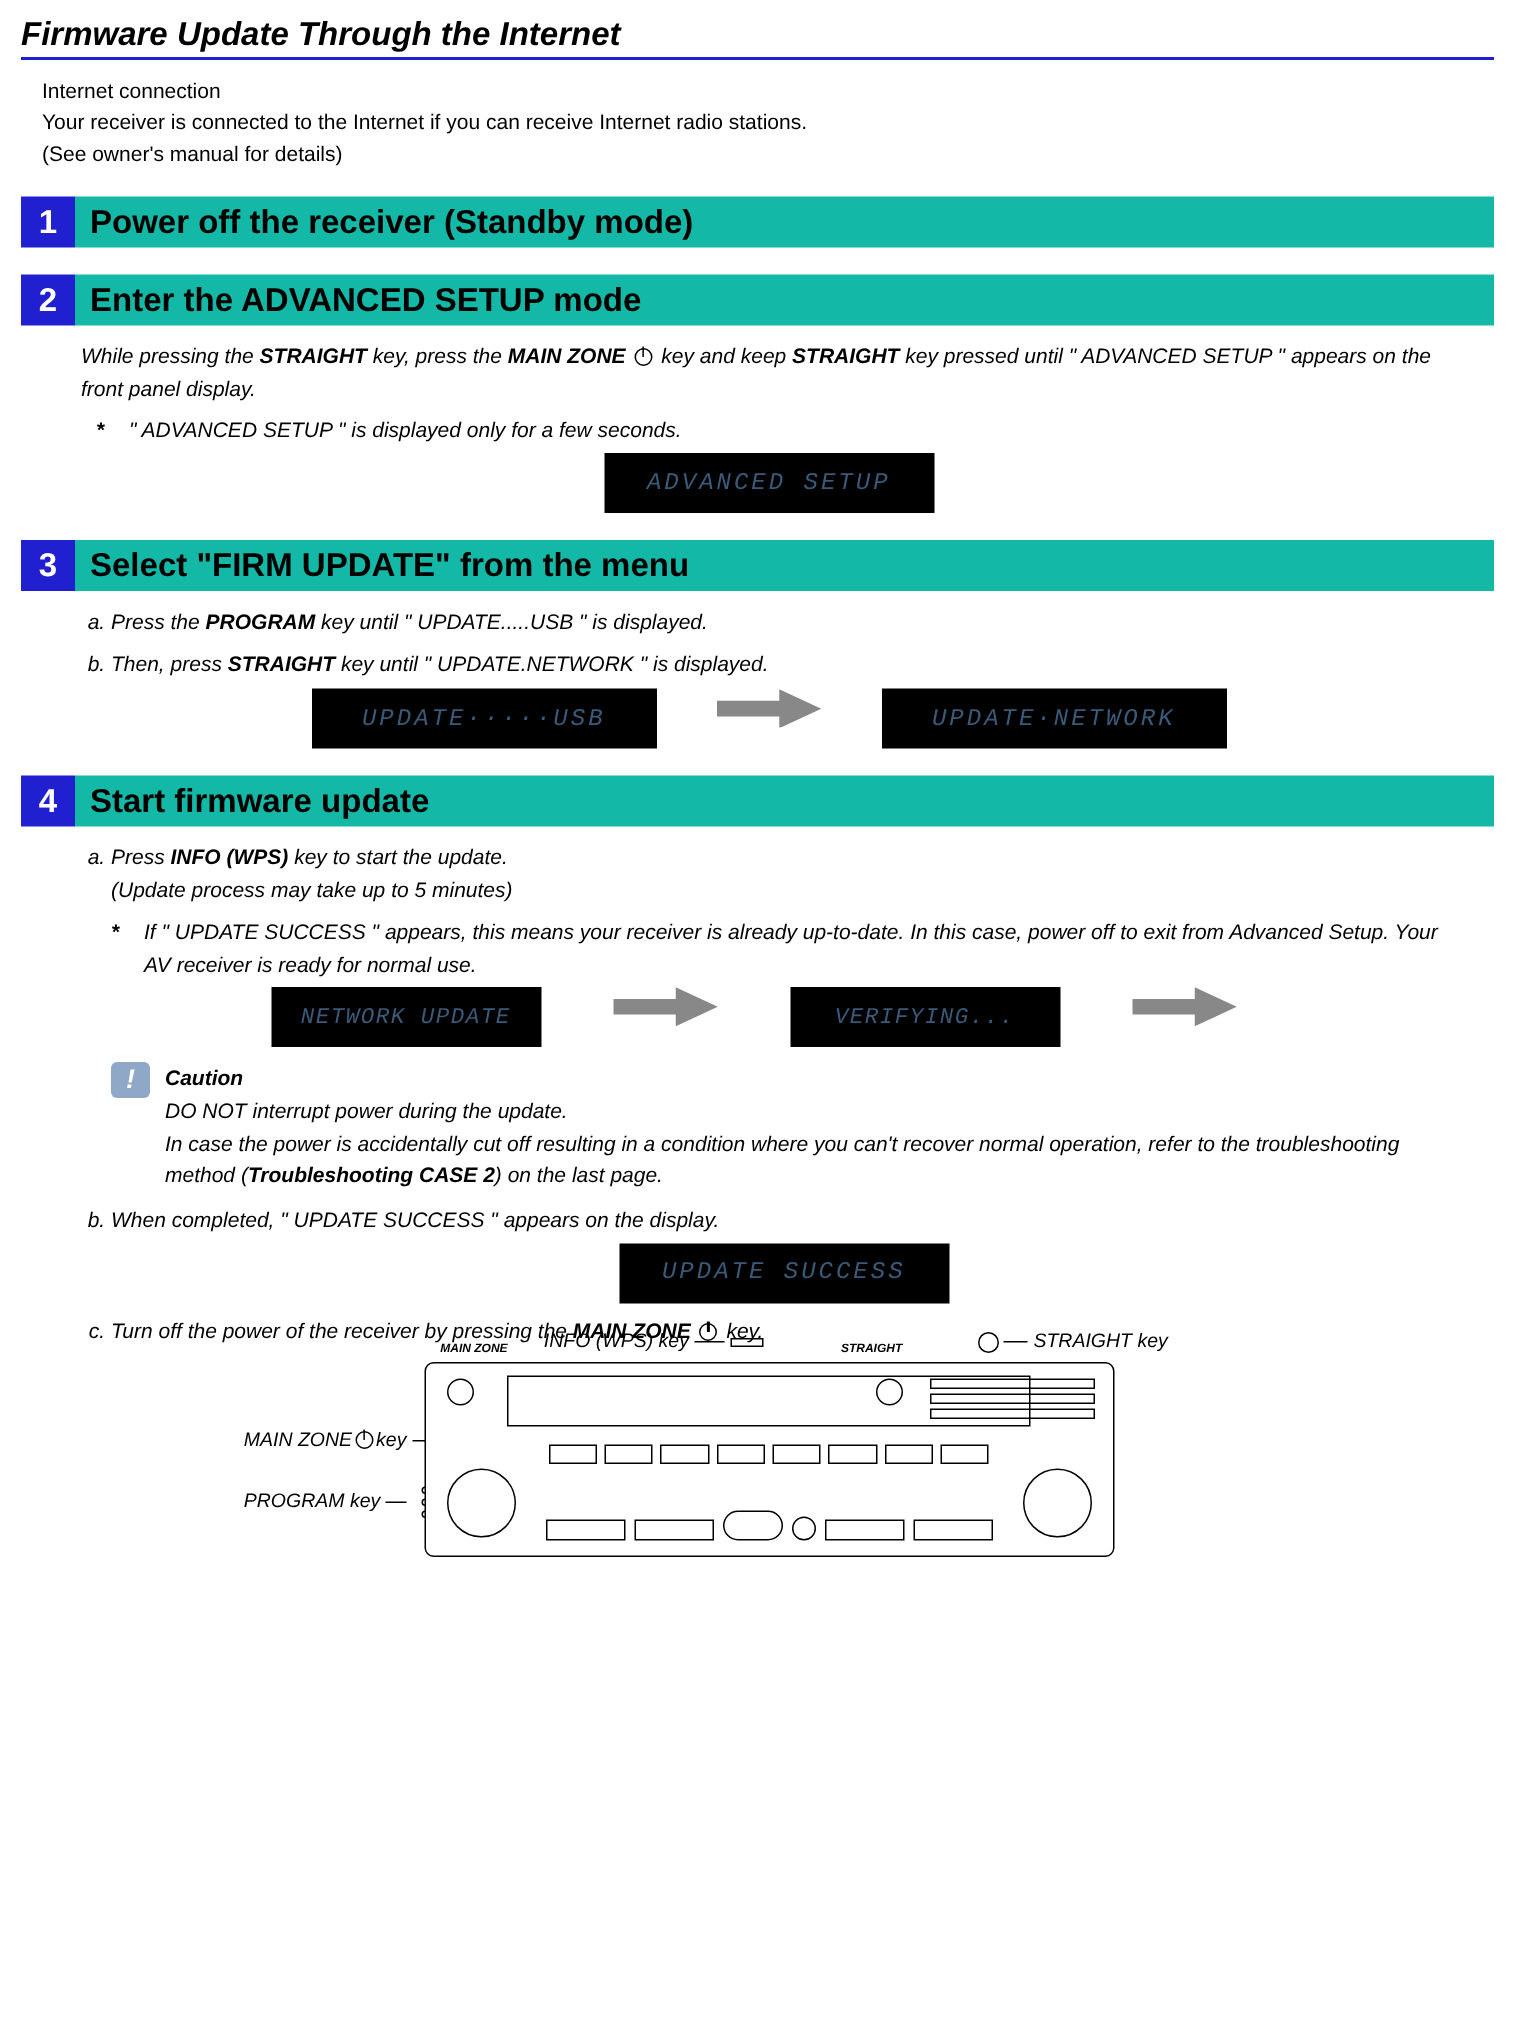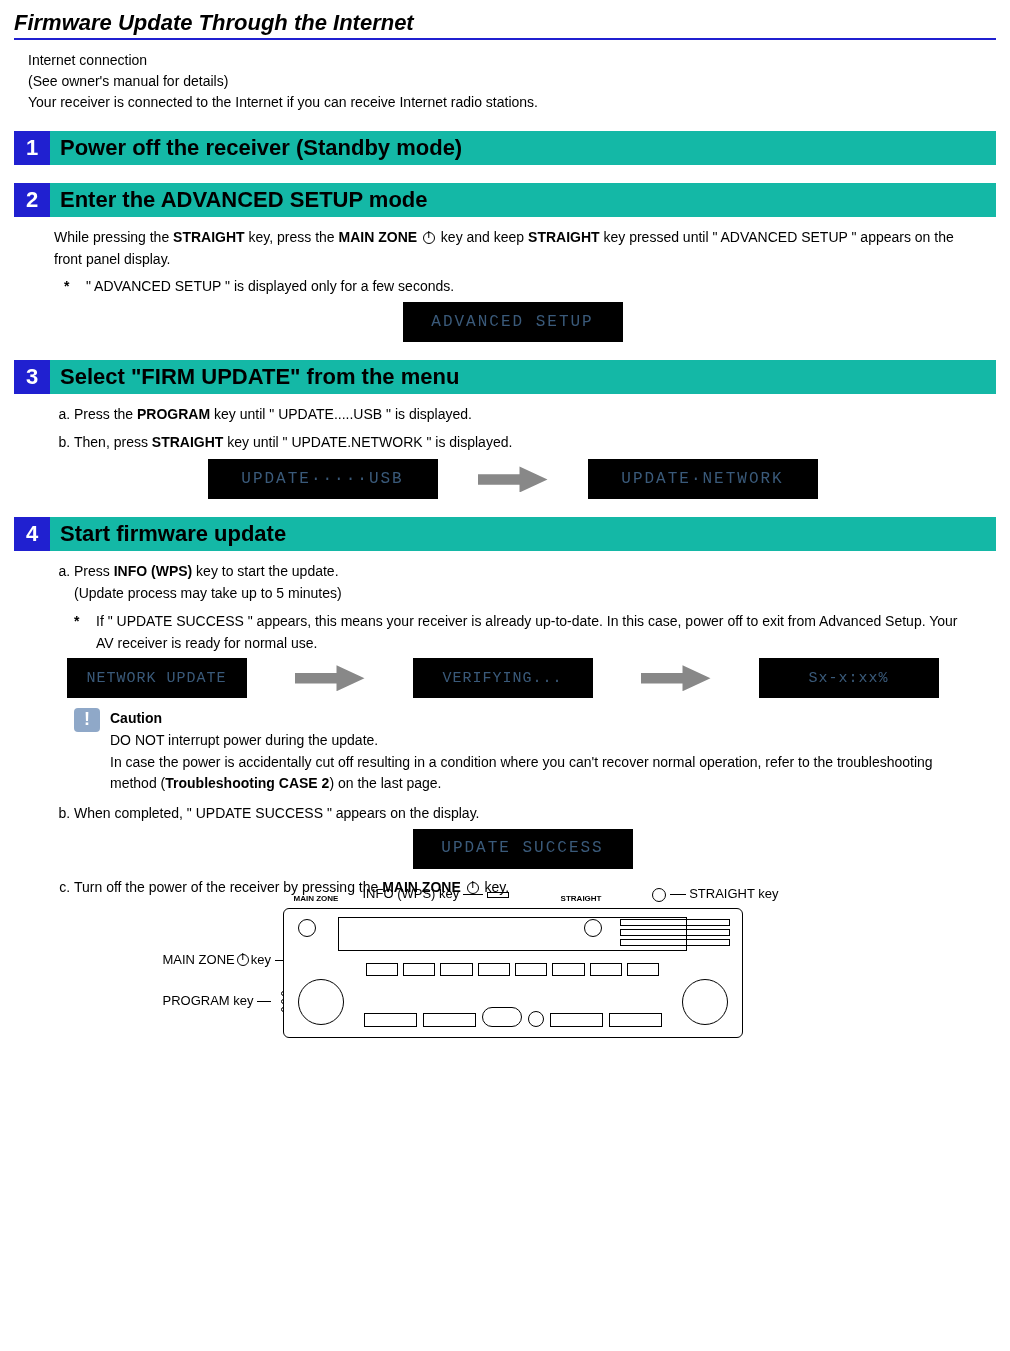--- a/index.html
+++ b/index.html
@@ -38,42 +38,42 @@
     justify-content: center;
     flex-shrink: 0;
   }
   .step-title {
     background: #14b8a6;
     flex: 1;
     font-size: 22px;
     font-weight: bold;
     padding: 4px 10px;
   }
-  .step-body { margin: 10px 25px 0 40px; line-height: 1.55; }
+  .step-body { margin: 10px 25px 0 40px; line-height: 1.55; font-style: italic; }
   .step-body p { margin: 2px 0; }
   ol.letter-list { list-style-type: lower-alpha; padding-left: 20px; margin: 6px 0; }
   ol.letter-list > li { margin-bottom: 6px; }
   .star-line { display: flex; margin-left: 10px; margin-top: 6px; }
   .star-mark { font-weight: bold; width: 22px; flex-shrink: 0; }
   .lcd {
     display: inline-flex;
     align-items: center;
     justify-content: center;
     background: #000;
     color: #3a5a7a;
     font-family: "Courier New", monospace;
     letter-spacing: 2px;
     font-size: 16px;
     height: 40px;
     padding: 0 18px;
     min-width: 220px;
   }
   .lcd-row {
     display: flex;
-    align-items: center;
+    align-items: flex-start;
     justify-content: center;
     gap: 40px;
     margin: 4px 0 4px 0;
   }
   .lcd-row.small-gap { gap: 48px; }
   .arrow {
     width: 70px; height: 26px; position: relative;
     background: #888;
     clip-path: polygon(0 30%, 60% 30%, 60% 0, 100% 50%, 60% 100%, 60% 70%, 0 70%);
   }
@@ -200,22 +200,22 @@
   .lcd.small { min-width: 180px; padding: 0 10px; letter-spacing: 1px; font-size: 15px; }
 </style>
 </head>
 <body>
 
 <div class="main-title">Firmware Update Through the Internet</div>
 
 <div class="req-row">
   <div class="req-body">
     <div>Internet connection</div>
+    <div>Your receiver is connected to the Internet if you can receive Internet radio stations.</div>
     <div>(See owner's manual for details)</div>
-    <div>Your receiver is connected to the Internet if you can receive Internet radio stations.</div>
   </div>
 </div>
 
 <div class="step-header">
   <div class="step-num">1</div>
   <div class="step-title">Power off the receiver (Standby mode)</div>
 </div>
 
 <div class="step-header">
   <div class="step-num">2</div>
@@ -265,21 +265,20 @@
       <div>(Update process may take up to 5 minutes)</div>
       <div class="star-line" style="margin-left:0;">
         <div class="star-mark">*</div>
         <div>If " UPDATE SUCCESS " appears, this means your receiver is already up-to-date. In this case, power off to exit from Advanced Setup. Your AV receiver is ready for normal use.</div>
       </div>
       <div class="lcd-row small-gap" style="margin-left:-40px;">
         <div class="lcd small">NETWORK UPDATE</div>
         <div class="arrow"></div>
         <div class="lcd small">VERIFYING...</div>
         <div class="arrow"></div>
-        <div class="lcd small">Sx-x:xx%</div>
       </div>
       <div class="caution-block">
         <div class="caution-icon">!</div>
         <div>
           <div class="caution-title">Caution</div>
           <div>DO NOT interrupt power during the update.</div>
           <div>
             <span>In case the power is accidentally cut off resulting in a condition where you can't recover normal operation, refer to the troubleshooting method (</span><span class="bold">Troubleshooting CASE 2</span><span>) on the last page.</span>
           </div>
         </div>

